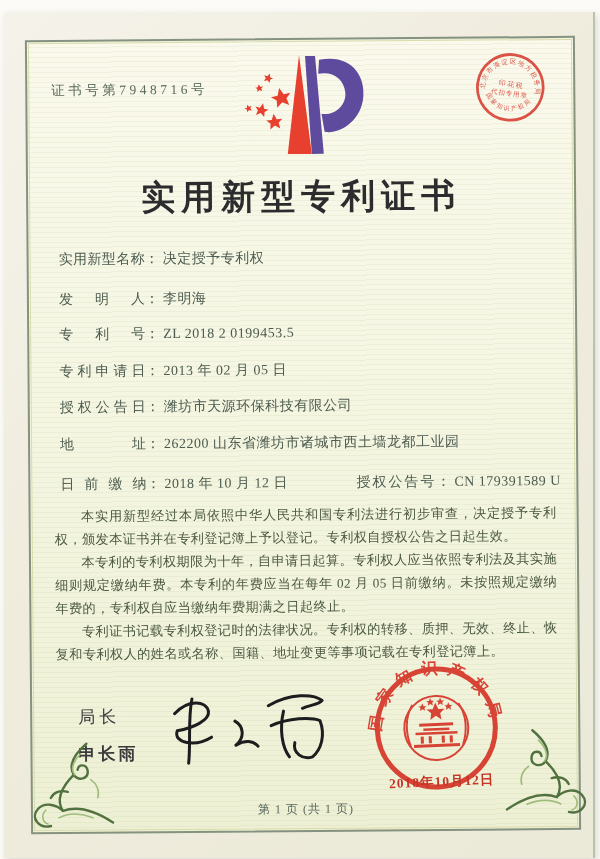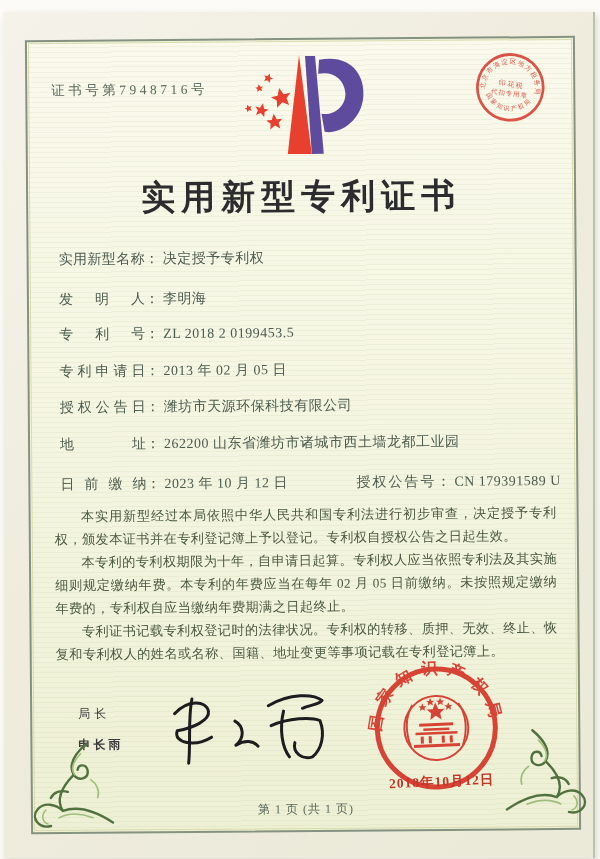--- a/index.html
+++ b/index.html
@@ -40,21 +40,21 @@
   .fcolon{display:inline-block;margin-right:4px;}
   .fvalue{letter-spacing:.5px;}
   .row-right{position:absolute;left:296px;top:0;}
   .row-right .flabel2{letter-spacing:2px;}
   .body-text{
     position:absolute;left:24px;top:463px;width:502px;
     font-size:13.2px;line-height:23px;color:var(--body_green);
     text-align:justify;letter-spacing:.4px;
   }
   .body-text p{margin:0;text-indent:2em;}
-  .signer{position:absolute;left:46px;top:664px;color:#3a3a3c;font-size:12px;}
+  .signer{position:absolute;left:46px;top:664px;color:#3a3a3c;font-size:17px;}
   .signer .name{margin-top:14px;letter-spacing:3px;font-weight:bold;}
   .signer .role{letter-spacing:4px;}
   .signature{position:absolute;left:131px;top:640px;width:180px;height:100px;transform:rotate(-2deg);}
   .seal{position:absolute;left:334px;top:619px;width:140px;height:140px;opacity:.93;transform:rotate(-2deg);}
   .seal text{fill:var(--seal_red);font-family:"Liberation Serif","DejaVu Serif",serif;font-weight:bold;}
   .seal-date{
     position:absolute;left:324px;top:734px;width:170px;text-align:center;
     color:#c53426;font-size:13.5px;letter-spacing:1px;font-weight:bold;transform:rotate(-2deg);
   }
   .flourish{position:absolute;width:100px;height:100px;}
@@ -124,21 +124,21 @@
       <div class="row" style="top:321px">
         <span class="flabel">专利申请日</span><span class="fcolon">：</span><span class="fvalue">2013 年 02 月 05 日</span>
       </div>
       <div class="row" style="top:357px">
         <span class="flabel">授权公告日</span><span class="fcolon">：</span><span class="fvalue">潍坊市天源环保科技有限公司</span>
       </div>
       <div class="row" style="top:394px">
         <span class="flabel">地址</span><span class="fcolon">：</span><span class="fvalue">262200 山东省潍坊市诸城市西土墙龙都工业园</span>
       </div>
       <div class="row" style="top:434px;width:500px">
-        <span class="flabel">日前缴纳</span><span class="fcolon">：</span><span class="fvalue">2023 年 10 月 12 日</span>
+        <span class="flabel">日前缴纳</span><span class="fcolon">：</span><span class="fvalue">2018 年 10 月 12 日</span>
         <span class="row-right">
           <span class="flabel2">授权公告号</span><span class="fcolon">：</span><span class="fvalue">CN 179391589 U</span>
         </span>
       </div>
     </div>
 
     <div class="body-text">
       <p>本实用新型经过本局依照中华人民共和国专利法进行初步审查，决定授予专利权，颁发本证书并在专利登记簿上予以登记。专利权自授权公告之日起生效。</p>
       <p>本专利的专利权期限为十年，自申请日起算。专利权人应当依照专利法及其实施细则规定缴纳年费。本专利的年费应当在每年 02 月 05 日前缴纳。未按照规定缴纳年费的，专利权自应当缴纳年费期满之日起终止。</p>
       <p>专利证书记载专利权登记时的法律状况。专利权的转移、质押、无效、终止、恢复和专利权人的姓名或名称、国籍、地址变更等事项记载在专利登记簿上。</p>

